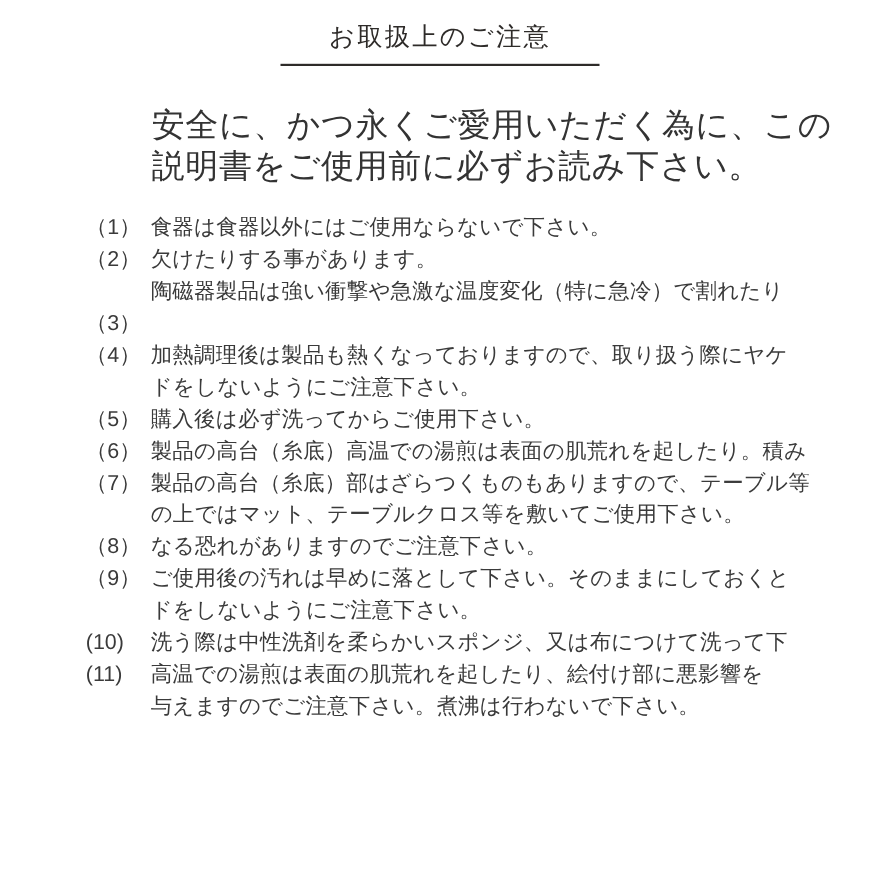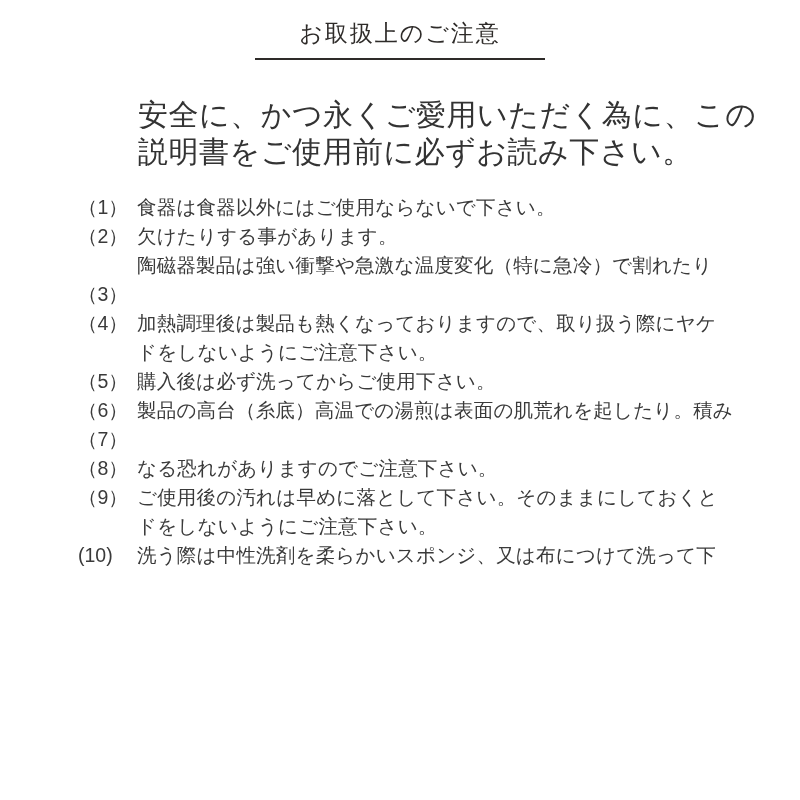--- a/index.html
+++ b/index.html
@@ -114,20 +114,22 @@
   <li class="list-item">
     <span class="num">（6）</span>
     <span class="body">
           <div>製品の高台（糸底）高温での湯煎は表面の肌荒れを起したり。積み</div>
         </span>
   </li>
 
   <li class="list-item">
     <span class="num">（7）</span>
     <span class="body">
+          <div>製品の高台（糸底）部はざらつくものもありますので、テーブル等</div>
+          <div>の上ではマット、テーブルクロス等を敷いてご使用下さい。</div>
         </span>
   </li>
 
   <li class="list-item">
     <span class="num">（8）</span>
     <span class="body">
           <div>なる恐れがありますのでご注意下さい。</div>
         </span>
   </li>
 
@@ -139,14 +141,21 @@
         </span>
   </li>
 
   <li class="list-item">
     <span class="num">(10)</span>
     <span class="body">
           <div>洗う際は中性洗剤を柔らかいスポンジ、又は布につけて洗って下</div>
         </span>
   </li>
 
+  <li class="list-item">
+    <span class="num">(11)</span>
+    <span class="body">
+          <div>高温での湯煎は表面の肌荒れを起したり、絵付け部に悪影響を</div>
+          <div>与えますのでご注意下さい。煮沸は行わないで下さい。</div>
+        </span>
+  </li>
 </ol>
 </div>
 
 </body></html>

